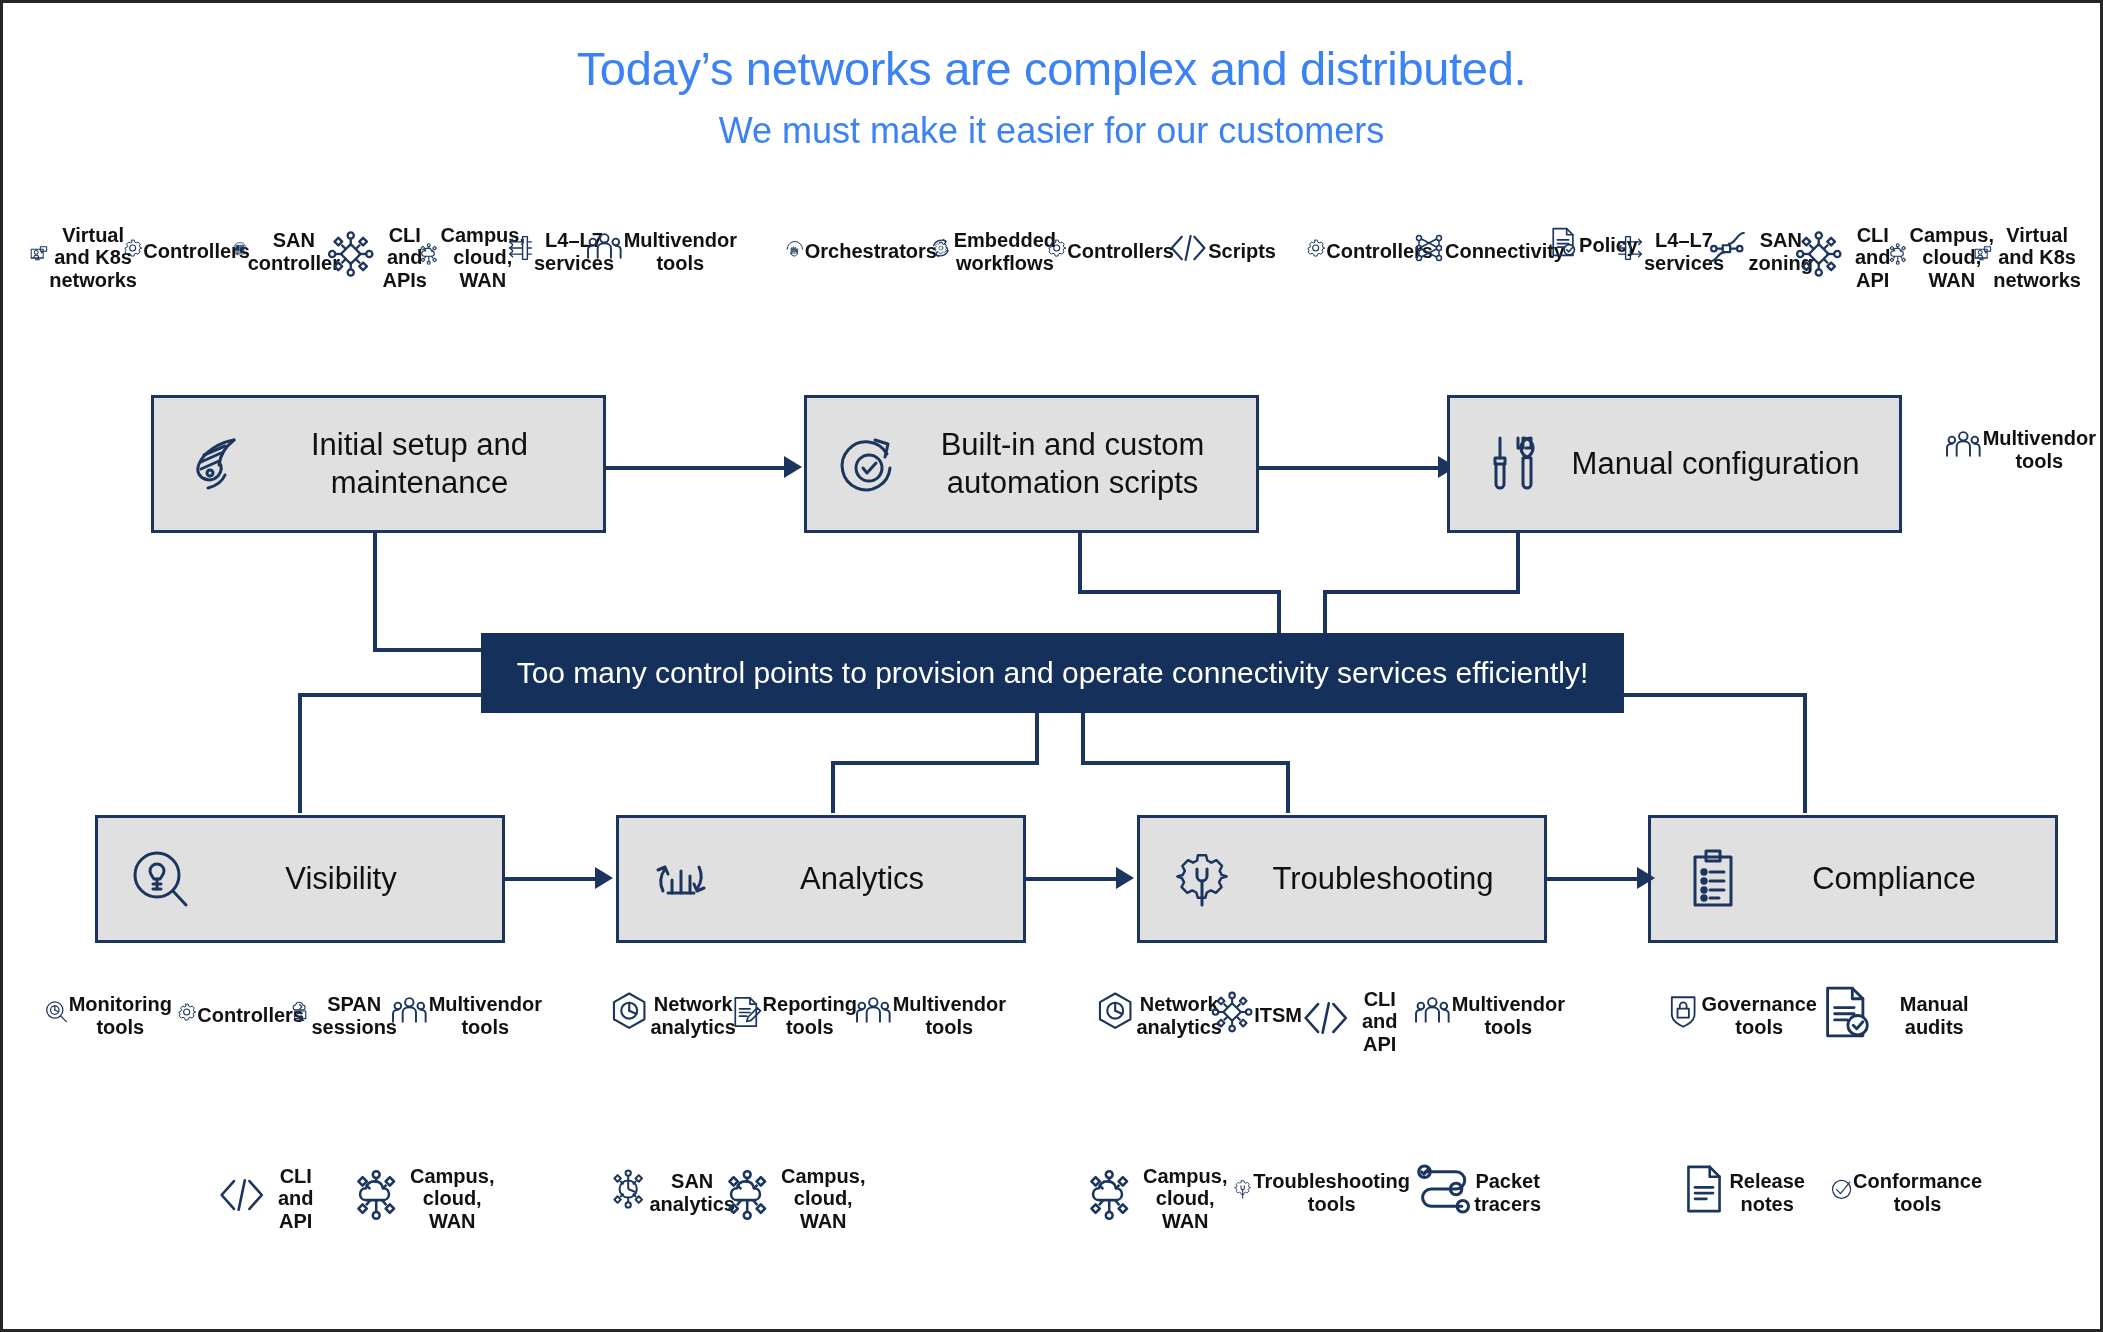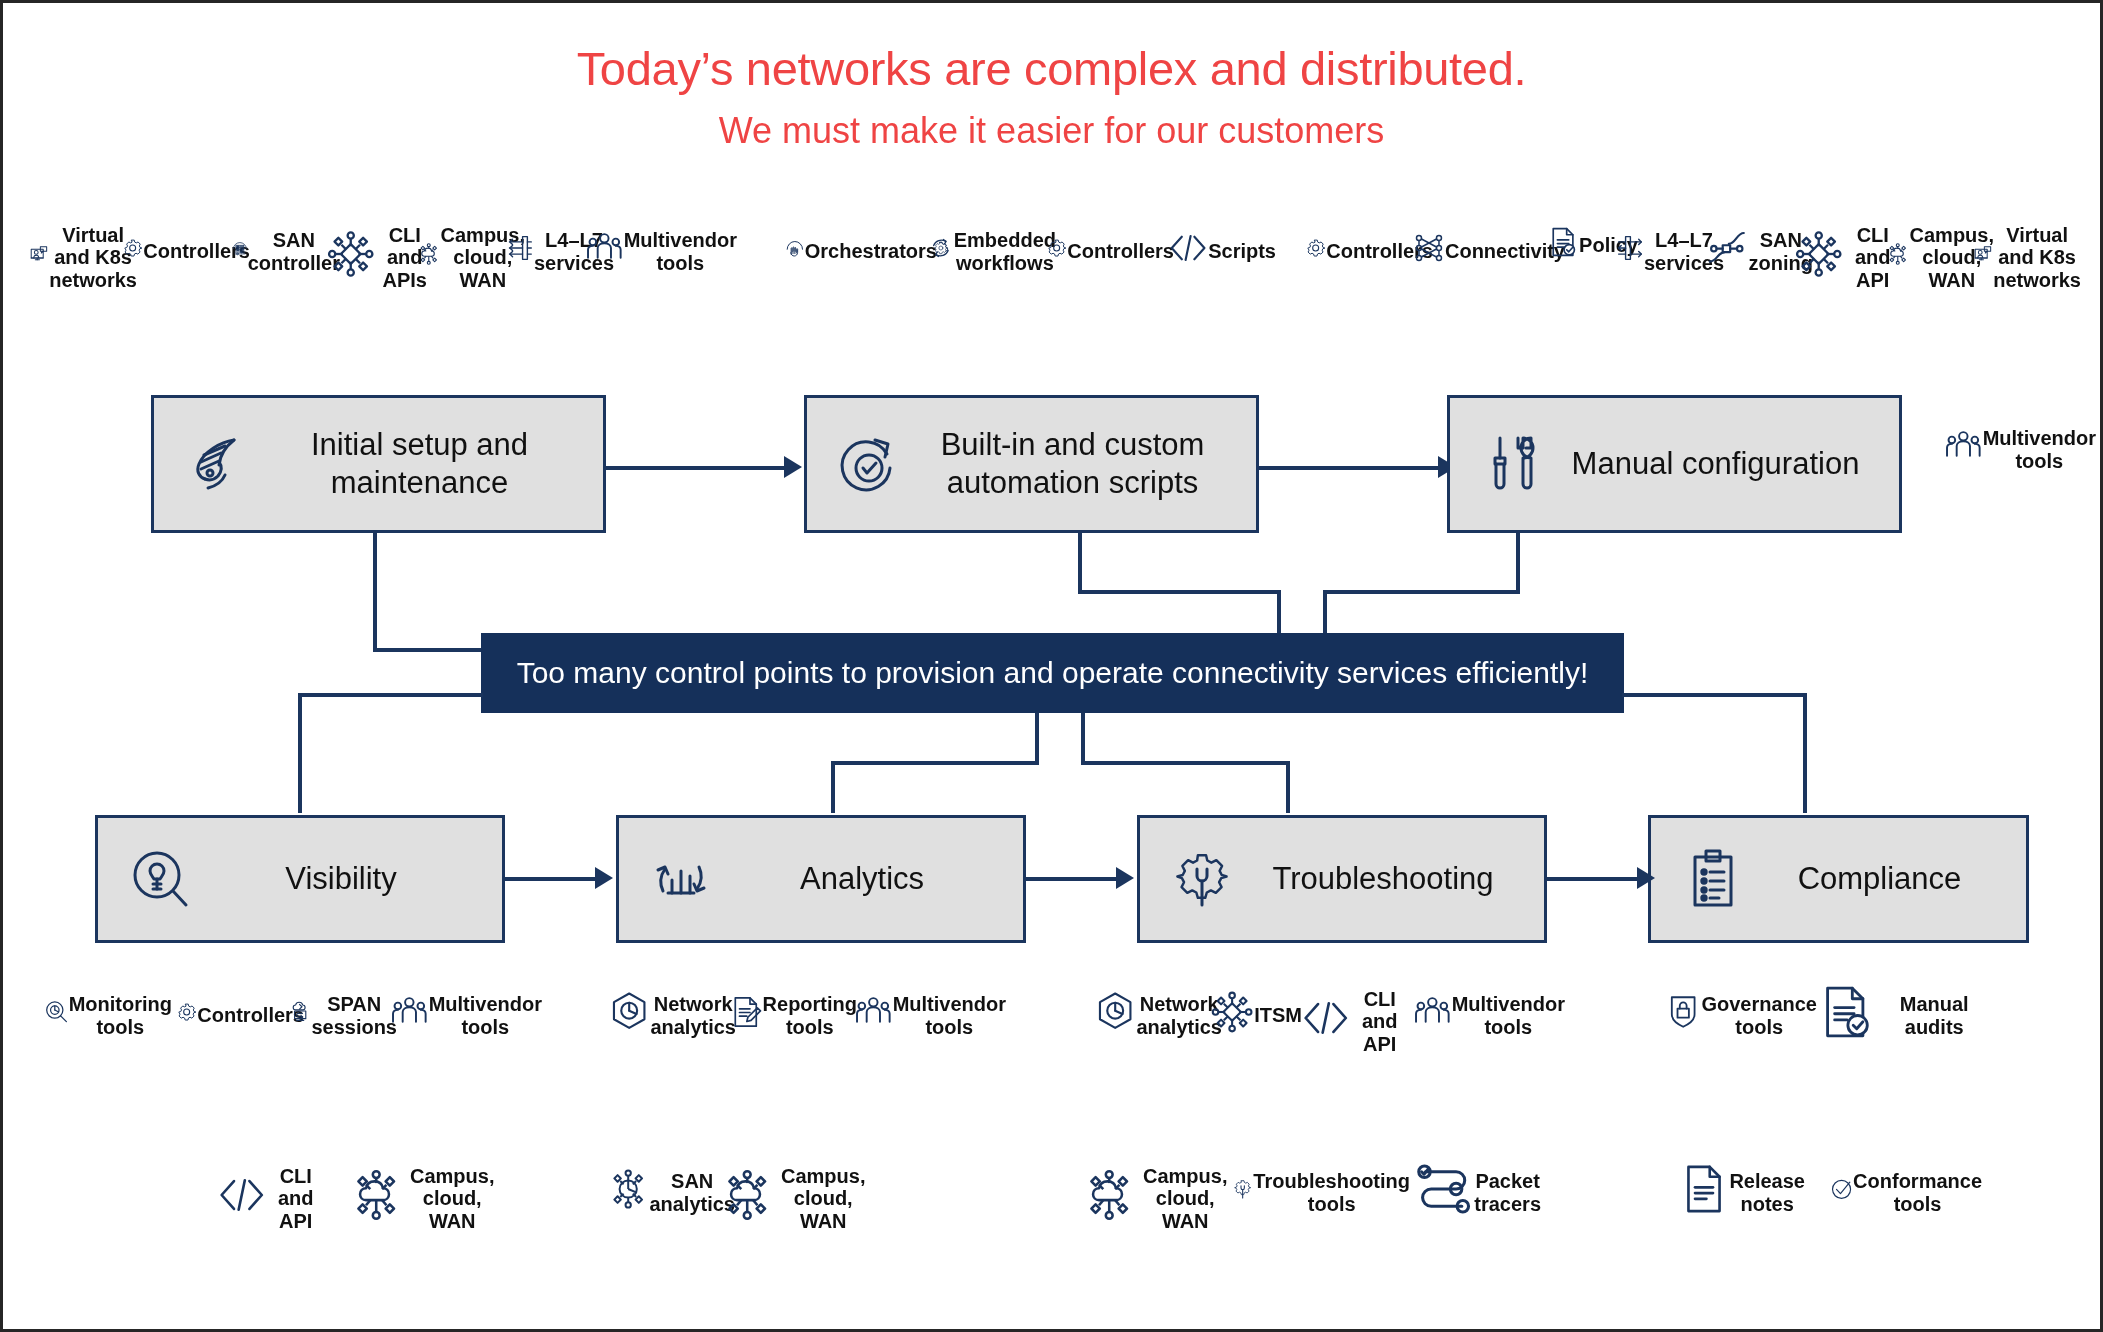--- a/index.html
+++ b/index.html
@@ -12,21 +12,21 @@
   #page {
     position: relative;
     width: 2103px; height: 1332px;
     background: #ffffff;
     border: 3px solid #262626;
   }
 
   
   .title {
     position: absolute; left: 0; right: 0; text-align: center;
-    color: #ef4444; font-weight: 400;
+    color: #3b82f6; font-weight: 400;
   }
   #main-title { top: 38px; font-size: 47px; letter-spacing: -0.3px; }
   #sub-title  { top: 107px; font-size: 36px; }
 
   
   .icon-tile {
     position: absolute;
     display: flex; flex-direction: row; align-items: center;
     text-align: center;
   }
@@ -558,21 +558,21 @@
     <span class="pb-icon">
       <svg viewBox="0 0 64 64" fill="none" stroke="#1b355e" stroke-width="3" stroke-linecap="round" stroke-linejoin="round">
         <path d="M27 6h10l1.5 6.5 5 2.6 6-3 7 7-3 6 2.6 5L62 32l-6.5 1.9-2.6 5 3 6-7 7-6-3-5 2.6L36 58H27l-1.9-6.5-5-2.6-6 3-7-7 3-6-2.6-5L2 32l6.5-1.9 2.6-5-3-6 7-7 6 3 5-2.6z" transform="scale(0.82) translate(7,4)"></path>
         <path d="M27 22v7a5 5 0 0 0 10 0v-7"></path>
         <line x1="32" y1="34" x2="32" y2="58"></line>
       </svg>
     </span>
     <span class="pb-label">Troubleshooting</span>
   </div>
 
-  <div class="pbox" style="left:1645px; top:812px; width:381px; height:128px;">
+  <div class="pbox" style="left:1645px; top:812px; width:410px; height:128px;">
     <span class="pb-icon">
       <svg viewBox="0 0 64 64" fill="none" stroke="#1b355e" stroke-width="3" stroke-linecap="round" stroke-linejoin="round">
         <rect x="14" y="10" width="36" height="48"></rect>
         <rect x="25" y="4" width="14" height="10"></rect>
         <circle cx="23" cy="25" r="2.2" fill="#1b355e"></circle>
           <line x1="29" y1="25" x2="43" y2="25"></line>
         <circle cx="23" cy="34" r="2.2" fill="#1b355e"></circle>
           <line x1="29" y1="34" x2="43" y2="34"></line>
         <circle cx="23" cy="43" r="2.2" fill="#1b355e"></circle>
           <line x1="29" y1="43" x2="43" y2="43"></line>

